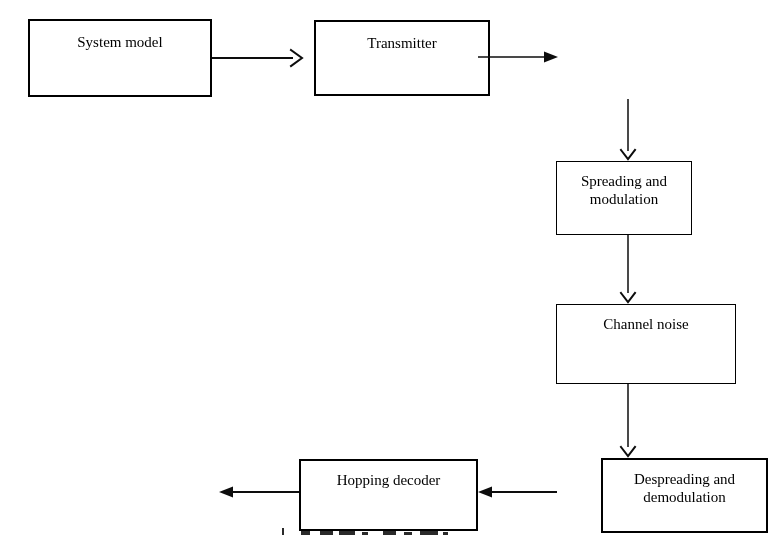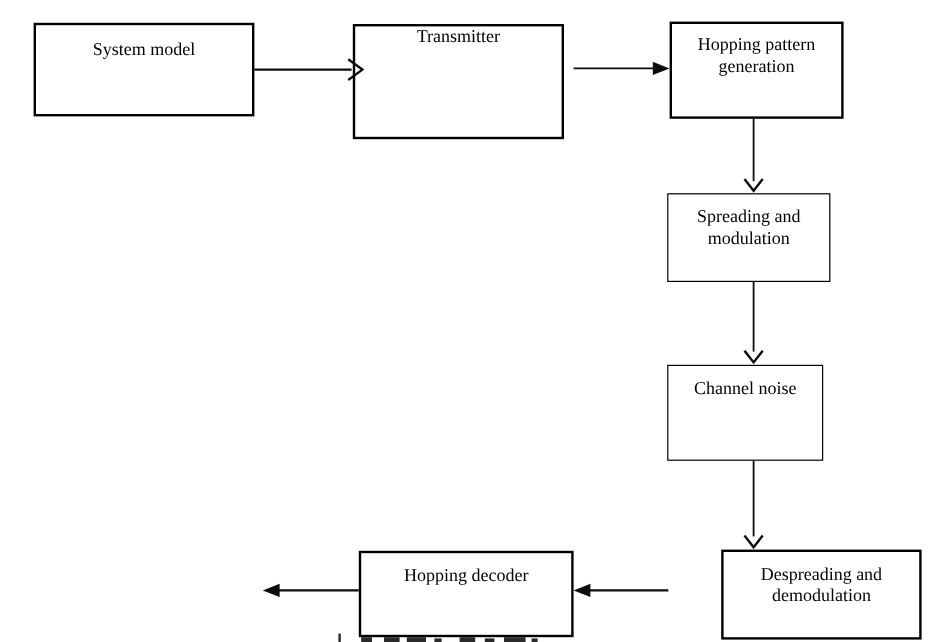--- a/index.html
+++ b/index.html
@@ -24,24 +24,24 @@
     text-align: center;
     font-size: 15px;
     line-height: 18px;
     color: #000000;
     padding: 10px 10px 0 10px;
   }
   .thin { border-width: 1.5px; }
 
   
   #node-system-model              { left: 28px;  top: 19px;  width: 184px; height: 78px; padding-top: 12px; }
-  #node-transmitter               { left: 294px; top: 20px;  width: 176px; height: 96px; padding-top: 0; }
+  #node-transmitter               { left: 314px; top: 20px;  width: 176px; height: 76px; padding-top: 12px; }
   #node-hopping-pattern           { left: 558px; top: 18px;  width: 145px; height: 81px; padding-top: 9px; }
   #node-spreading-modulation      { left: 556px; top: 161px; width: 136px; height: 74px; }
-  #node-channel-noise             { left: 556px; top: 304px; width: 130px; height: 80px; }
+  #node-channel-noise             { left: 556px; top: 304px; width: 180px; height: 80px; }
   #node-despreading-demodulation  { left: 557px; top: 458px; width: 167px; height: 75px; margin-left: 44px; }
   #node-viterbi-decoder           { left: 299px; top: 459px; width: 179px; height: 72px; }
   #node-ber-analysis              { left: 51px;  top: 453px; width: 168px; height: 77px; }
 
   #arrow-layer {
     position: absolute;
     left: 0; top: 0;
     width: 784px;
     height: 535px;
     pointer-events: none;
@@ -59,23 +59,20 @@
 </head>
 <body>
 
 <div id="canvas">
 
   <div class="node" id="node-system-model">
     <span>System model</span>
   </div>
   <div class="node" id="node-transmitter">
     <span>Transmitter</span>
-  </div>
-  <div class="node" id="node-hopping-pattern">
-    <span>Hopping pattern generation</span>
   </div>
   <div class="node thin" id="node-spreading-modulation">
     <span>Spreading and modulation</span>
   </div>
   <div class="node thin" id="node-channel-noise">
     <span>Channel noise</span>
   </div>
   <div class="node" id="node-despreading-demodulation">
     <span>Despreading and demodulation</span>
   </div>

